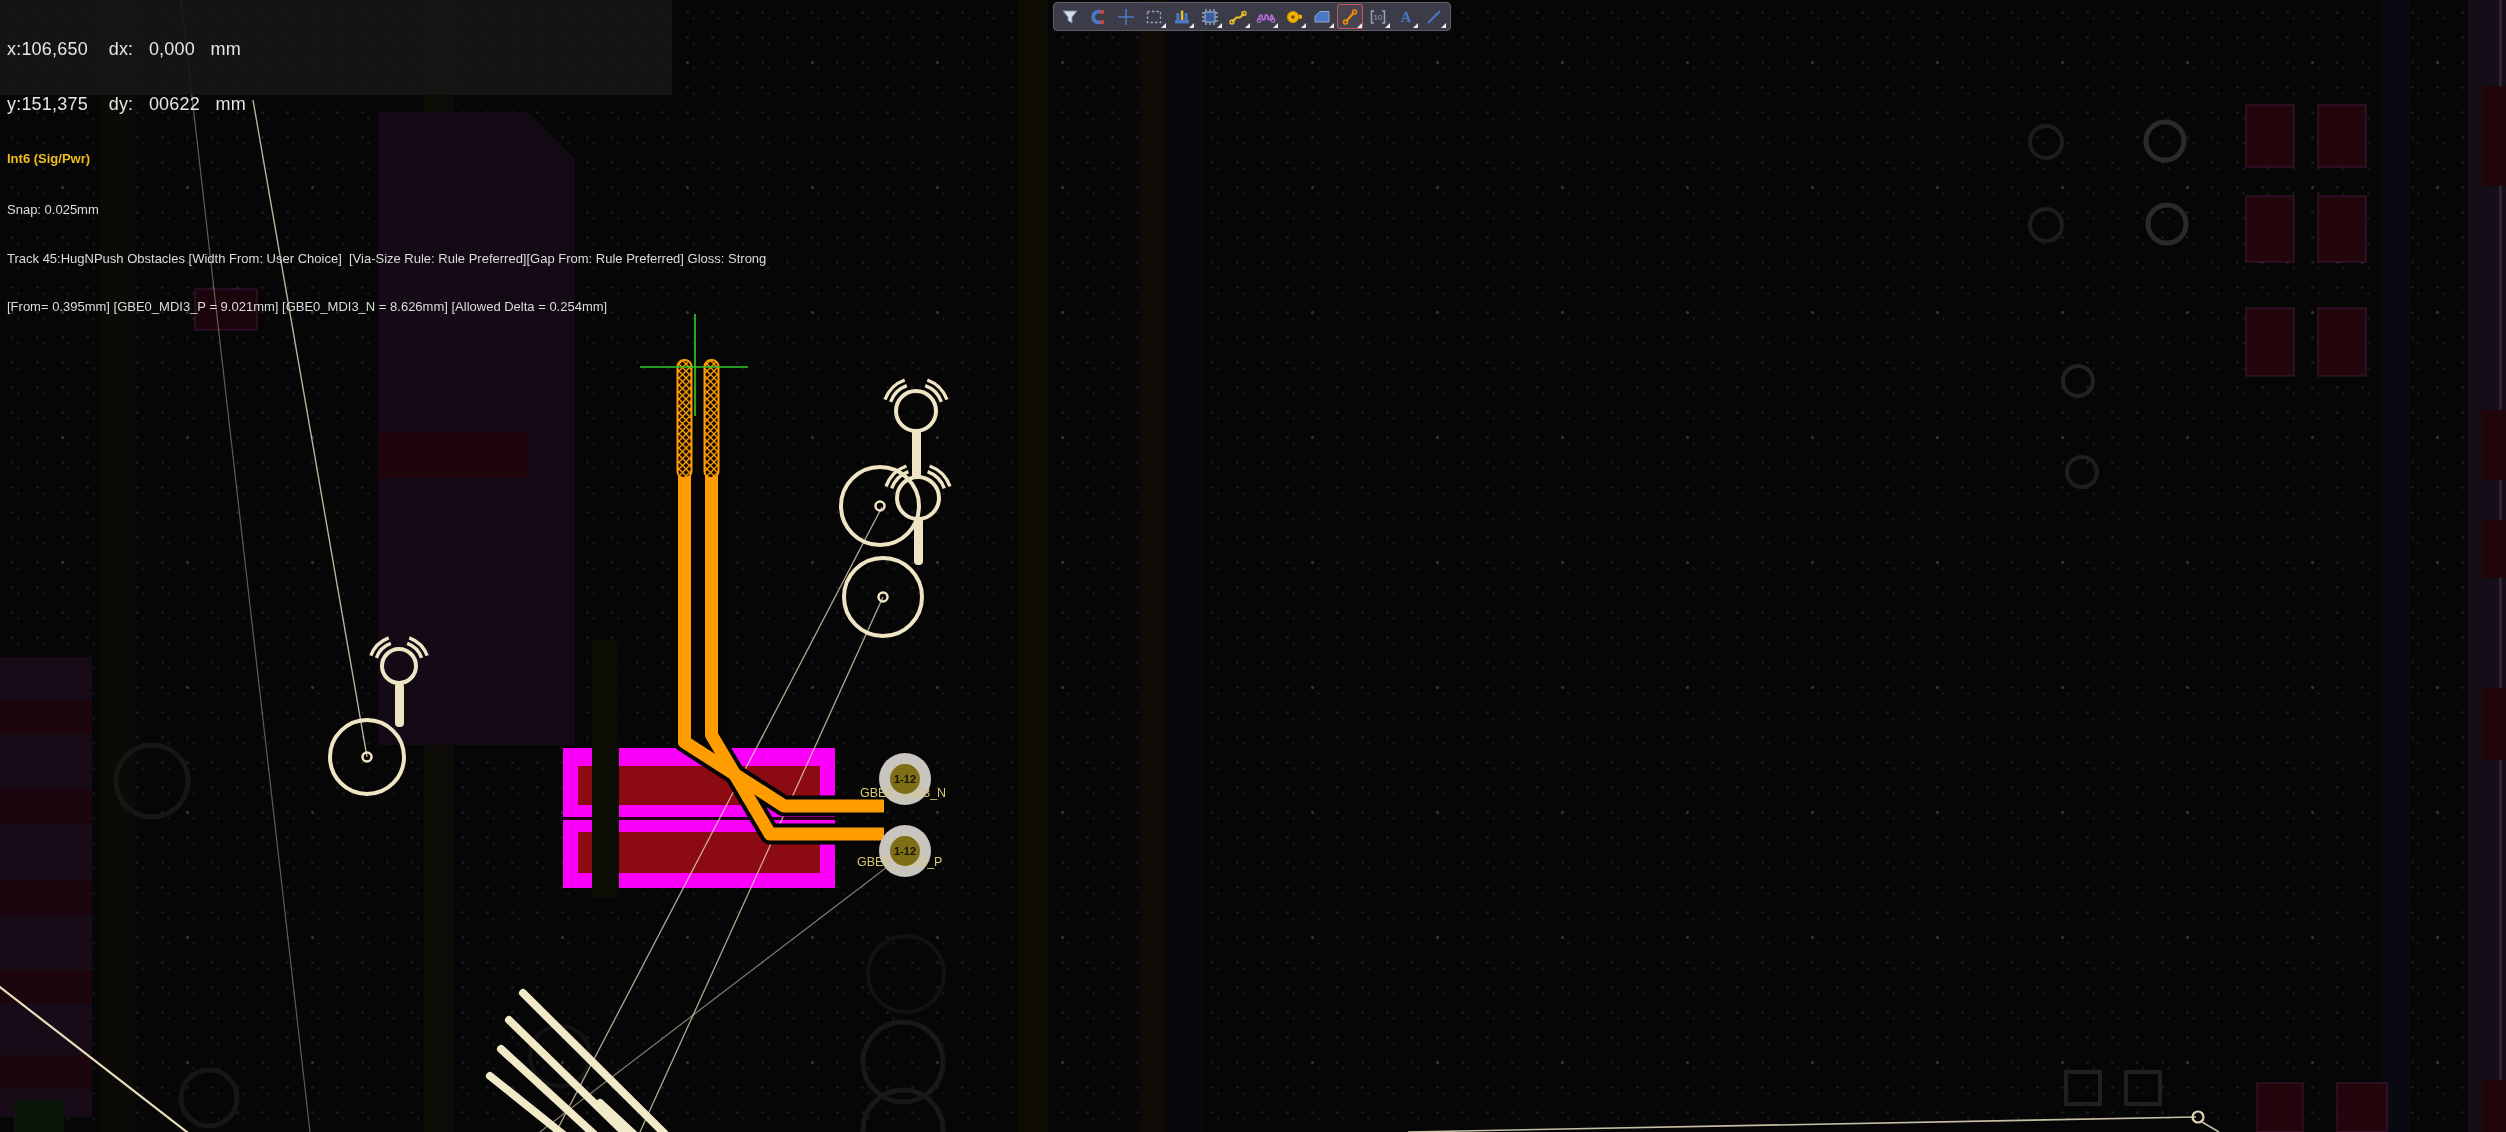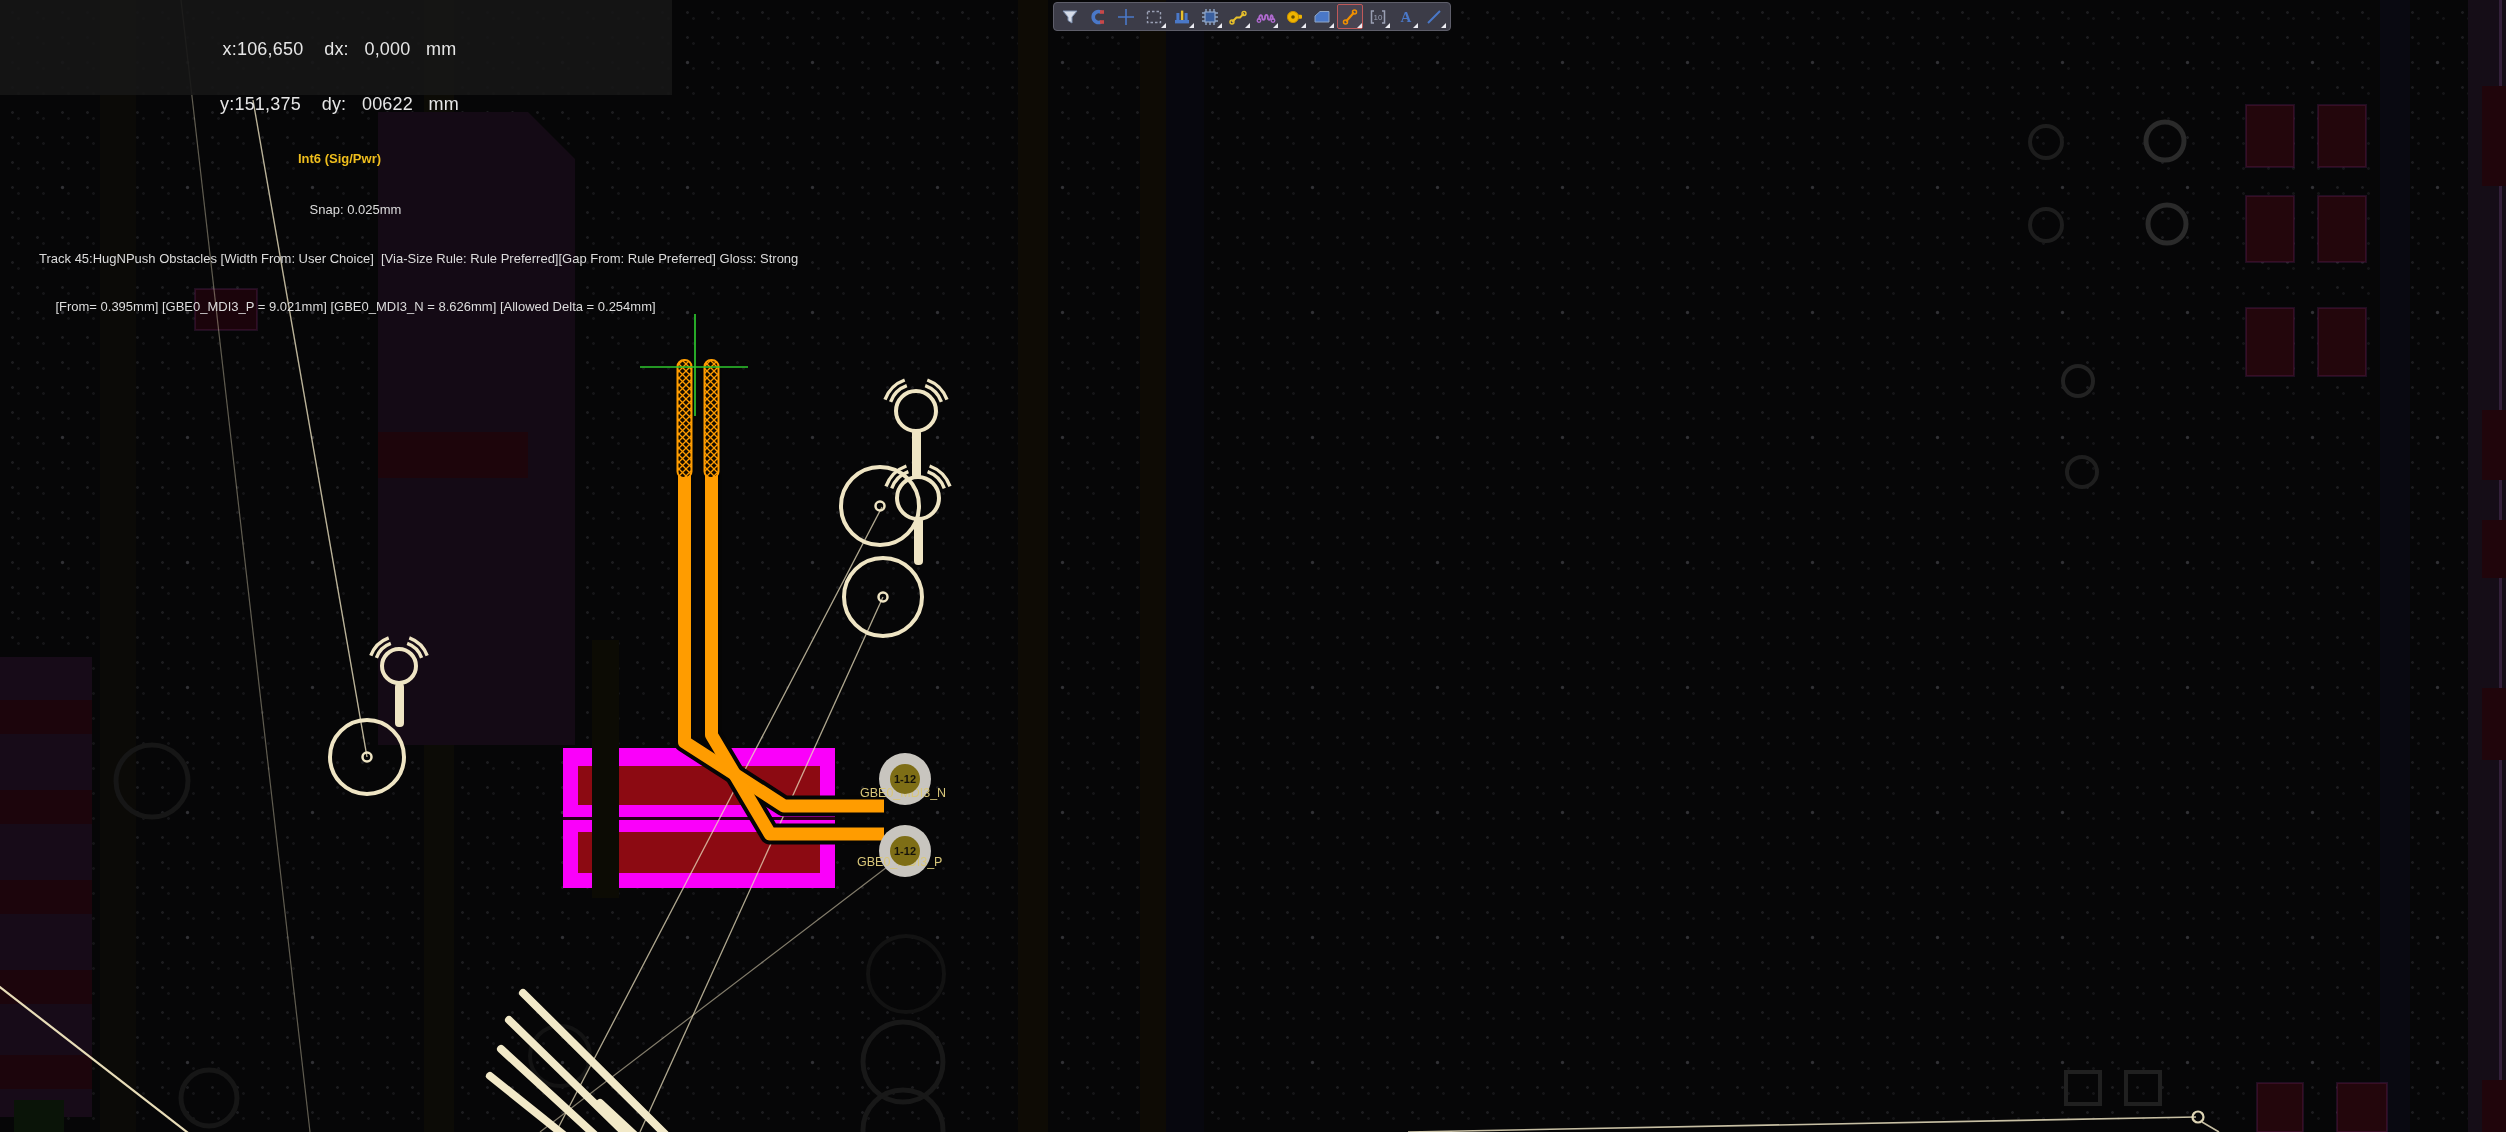--- a/index.html
+++ b/index.html
@@ -13,25 +13,25 @@
       radial-gradient(circle, rgba(200,200,210,0.13) 1.4px, transparent 2.2px);
     background-size:25px 25px,25px 25px,125px 125px;
     background-position:0 0,6px 6px,0 0;
   }
   .band{position:absolute;top:0;height:1132px;pointer-events:none;}
   svg.board{position:absolute;left:0;top:0;}
   
   .status{
     position:absolute;left:0;top:0;width:672px;height:95px;
     background:rgba(22,22,22,0.90);color:#e6e6e6;
-    padding:4px 0 0 7px;box-sizing:border-box;white-space:pre;z-index:30;text-align:center;
+    padding:4px 0 0 7px;box-sizing:border-box;white-space:pre;z-index:30;
   }
   .s-big{font-size:18px;line-height:19px;letter-spacing:.2px;}
   .s-layer{font-size:13px;line-height:18px;font-weight:bold;color:#efbe1d;}
-  .s-small{font-size:13px;line-height:12.5px;color:#dcdcdc;margin-left:32px;}
+  .s-small{font-size:13px;line-height:12.5px;color:#dcdcdc;}
   
   .toolbar{
     position:absolute;left:1053px;top:2px;height:29px;z-index:40;
     display:flex;align-items:center;gap:2px;padding:0 3px;box-sizing:border-box;
     background:#3c3c48;border:1px solid #5e5e6a;border-radius:4px;
   }
   .tb{
     position:relative;width:26px;height:25px;border:1px solid transparent;border-radius:2px;
     background:transparent;padding:0;display:flex;align-items:center;justify-content:center;cursor:pointer;
   }

